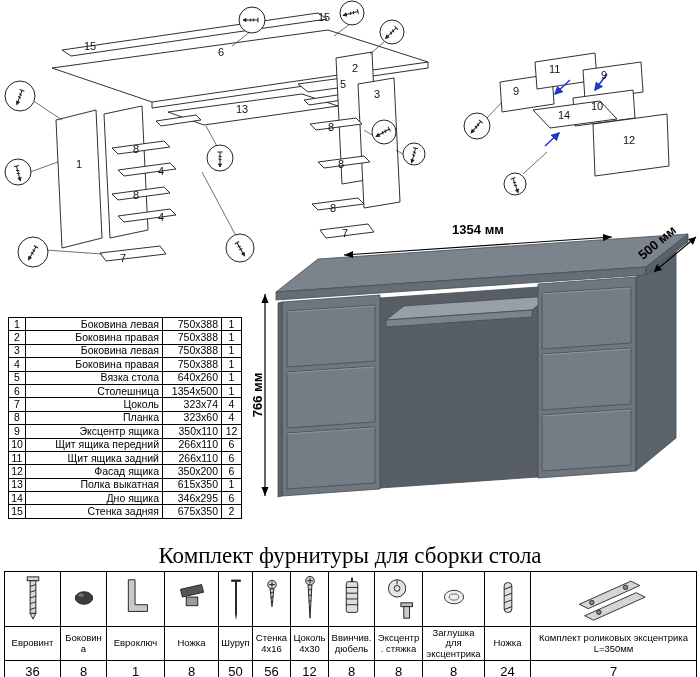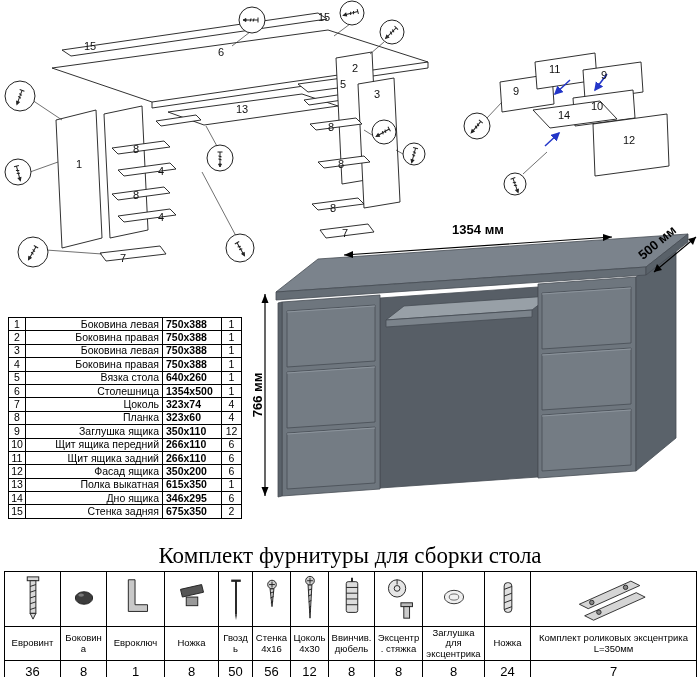--- a/index.html
+++ b/index.html
@@ -5,21 +5,21 @@
   html,body{margin:0;padding:0;background:#fff;}
   .page{position:relative;width:700px;height:677px;overflow:hidden;background:#fff;
         font-family:"Liberation Sans",sans-serif;color:#000;}
   .abs{position:absolute;}
   table{border-collapse:collapse;}
   
   .parts{position:absolute;left:8px;top:317px;font-size:10.5px;}
   .parts td{border:1px solid #000;padding:0 3px;height:12.4px;line-height:1.05;white-space:nowrap;}
   .parts .c-num{width:14px;text-align:center;padding:0 1px;}
   .parts .c-name{width:130px;text-align:right;}
-  .parts .c-size{width:52px;text-align:left;font-weight:bold;}
+  .parts .c-size{width:52px;text-align:right;}
   .parts .c-qty{width:17px;text-align:center;padding:0 1px;}
   
   .hw{position:absolute;left:4px;top:571px;width:692px;table-layout:fixed;font-size:9.5px;}
   .hw td{border:1px solid #000;text-align:center;vertical-align:middle;padding:1px;overflow:hidden;}
   .hw .icon-cell{height:52px;}
   .hw .label-cell{height:30px;line-height:1.1;padding:1px 2px;word-wrap:break-word;}
   .hw .qty-cell{height:19px;font-size:13px;}
   .title{position:absolute;left:0;top:543px;width:700px;text-align:center;
          font-family:"Liberation Serif",serif;font-size:23px;}
   svg text{font-family:"Liberation Sans",sans-serif;}
@@ -226,21 +226,21 @@
           <td class="c-qty">4</td>
         </tr>
       <tr>
           <td class="c-num">8</td>
           <td class="c-name">Планка</td>
           <td class="c-size">323x60</td>
           <td class="c-qty">4</td>
         </tr>
       <tr>
           <td class="c-num">9</td>
-          <td class="c-name">Заглушка ящика</td>
+          <td class="c-name">Эксцентр ящика</td>
           <td class="c-size">350x110</td>
           <td class="c-qty">12</td>
         </tr>
       <tr>
           <td class="c-num">10</td>
           <td class="c-name">Щит ящика передний</td>
           <td class="c-size">266x110</td>
           <td class="c-qty">6</td>
         </tr>
       <tr>
@@ -446,21 +446,21 @@
             <circle cx="58" cy="15" r="2.5" fill="#888"></circle>
             <circle cx="28" cy="43" r="2.5" fill="#888"></circle>
           </g>
             </svg></td>
       </tr>
       <tr>
         <td class="label-cell">Евровинт</td>
         <td class="label-cell">Боковина</td>
         <td class="label-cell">Евроключ</td>
         <td class="label-cell">Ножка</td>
-        <td class="label-cell">Гвоздь</td>
+        <td class="label-cell">Шуруп</td>
         <td class="label-cell">Стенка 4x16</td>
         <td class="label-cell">Цоколь 4x30</td>
         <td class="label-cell">Ввинчив. дюбель</td>
         <td class="label-cell">Эксцентр. стяжка</td>
         <td class="label-cell">Заглушка для эксцентрика</td>
         <td class="label-cell">Ножка</td>
         <td class="label-cell">Комплект роликовых эксцентрика L=350мм</td>
       </tr>
       <tr>
         <td class="qty-cell">36</td>

